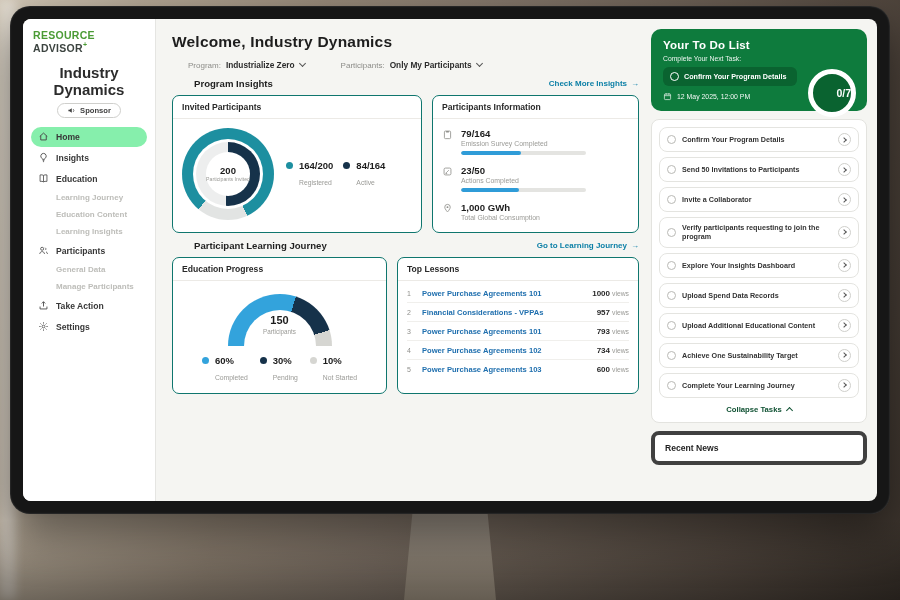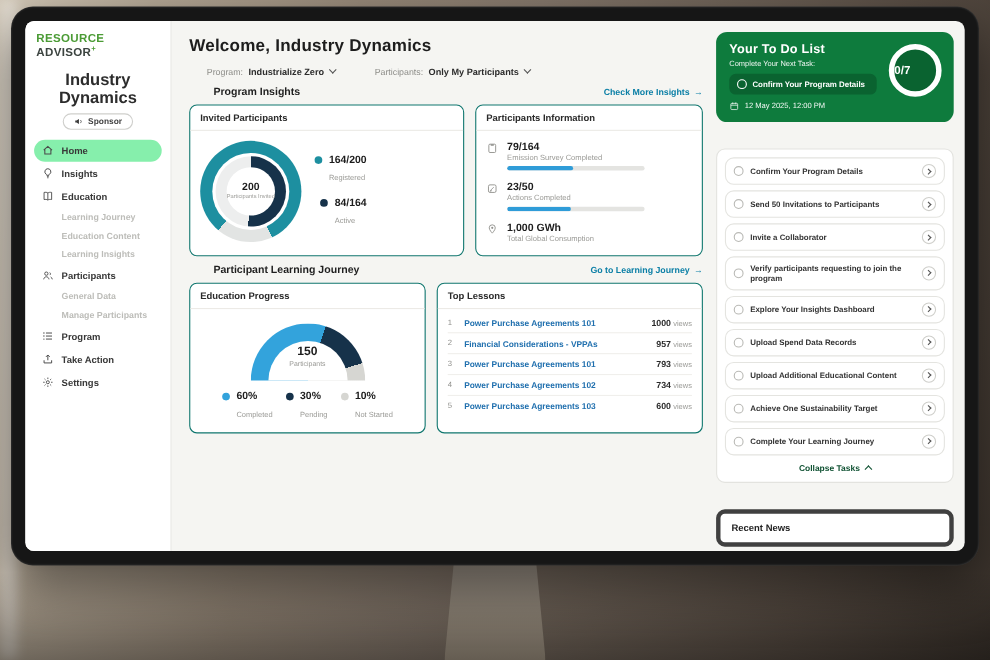--- a/index.html
+++ b/index.html
@@ -58,21 +58,21 @@
   .invited-body { display:flex; gap:12px; align-items:center; }
   .donut { width:92px; height:92px; position:relative; flex:none; }
   .d-outer,.d-inner { position:absolute; border-radius:50%; }
   .d-outer { inset:0; }
   .d-cut { position:absolute; inset:11px; border-radius:50%; background:#fff; }
   .d-inner { inset:14px; }
   .d-center { position:absolute; inset:24px; border-radius:50%; background:#fff; display:flex; flex-direction:column;
     align-items:center; justify-content:center; text-align:center; }
   .d-center b { font-size:9.5px; color:#1c1c1c; }
   .d-center span { font-size:5.2px; color:#9a9a96; line-height:1.3; }
-  .legend-col { display:flex; flex-direction:column; gap:10px;align-items:flex-end; }
+  .legend-col { display:flex; gap:10px;align-items:flex-end; }
   .leg { display:flex; gap:6px; align-items:flex-start; }
   .dot { width:7px; height:7px; border-radius:50%; margin-top:2px; flex:none; }
   .dot.teal { background:#1d8fa0; } .dot.navy { background:#16324a; }
   .dot.lblue { background:#33a3dc; } .dot.gray { background:#d6d6d2; }
   .leg b { font-size:9.5px; color:#1c1c1c; display:block; }
   .leg span { font-size:6.8px; color:#9a9a96; }
 
   
   .info-card { flex:1; min-width:0; }
   .info-row { display:flex; gap:8px; margin-bottom:10px; }
@@ -95,31 +95,31 @@
   
   .lessons-card { flex:1; min-width:0; }
   .lesson { display:flex; align-items:center; gap:7px; padding:4.5px 0; border-bottom:1px solid #f0efec; }
   .lesson:last-child { border-bottom:none; }
   .rank { color:#8f8f8b; font-size:7px; width:8px; flex:none; }
   .lesson-title { color:#1f6fae; font-weight:bold; font-size:7.6px; flex:1; cursor:pointer; }
   .views { font-size:8px; font-weight:bold; color:#2a2a2a; white-space:nowrap; }
   .views span { color:#9a9a96; font-weight:normal; font-size:6.8px; margin-left:2px; }
 
   
-  .todo-col { width:228px; flex:none; padding:10px 10px 0 2px; display:flex; flex-direction:column; gap:24px; overflow:hidden; }
+  .todo-col { width:228px; flex:none; padding:10px 10px 0 2px; display:flex; flex-direction:column; gap:8px; overflow:hidden; }
   .todo-green { background:#0e7b3d; border-radius:10px; padding:10px 12px; color:#fff; position:relative; flex:none; }
   .todo-green h2 { font-size:11.5px; margin:0 0 4px; letter-spacing:.2px; }
   .todo-sub { font-size:6.8px; opacity:.92; margin-bottom:5px; }
   .next-task { background:#0a6330; border-radius:6px; padding:5px 7px; display:flex; gap:5px; align-items:center;
     font-size:7.2px; font-weight:bold; margin-right:58px; cursor:pointer; }
   .cb { width:9px; height:9px; border:1.3px solid #fff; border-radius:50%; flex:none; }
   .todo-date { display:flex; gap:5px; align-items:center; font-size:6.9px; margin-top:6px; opacity:.95; }
   .todo-date svg { width:9px; height:9px; color:#fff; }
-  .ring { position:absolute; right:11px; top:11px; width:48px; height:48px; border-radius:50%;
-    border:5px solid #ffffff; background:#0a6330; display:flex; align-items:center; justify-content:flex-start;
+  .ring { position:absolute; right:11px; top:40px; width:48px; height:48px; border-radius:50%;
+    border:5px solid #ffffff; background:#0a6330; display:flex; align-items:center; justify-content:flex-end;
     font-size:10.5px; font-weight:bold; }
   .tasks-card { background:#fff; border:1px solid #e3e3df; border-radius:8px; padding:7px; flex:none; }
   .task { display:flex; align-items:center; gap:6px; border:1px solid #e4e4e0; border-radius:8px; padding:5px 7px;
     margin-bottom:5px; font-size:7.2px; font-weight:bold; color:#333; cursor:pointer; }
   .task .cb { border-color:#b9b9b5; }
   .task span.tlabel { flex:1; line-height:1.3; }
   .go { margin-left:auto; width:13px; height:13px; border:1px solid #cfcfcb; border-radius:50%;
     display:flex; align-items:center; justify-content:center; flex:none; }
   .go .chev { width:4px; height:4px; border-color:#555; }
   .collapse { display:flex; align-items:center; justify-content:center; gap:5px; font-size:7.7px; font-weight:bold;
@@ -180,29 +180,20 @@
               <circle cx="6" cy="5.5" r="2.2" fill="none" stroke="currentColor" stroke-width="1.2"></circle>
               <path d="M2.5 13c.4-2.2 1.8-3.4 3.5-3.4s3.1 1.2 3.5 3.4" fill="none" stroke="currentColor" stroke-width="1.2"></path>
               <path d="M10.5 4a2 2 0 0 1 0 3.4M11.7 9.9c1.1.4 1.9 1.5 2.2 3.1" fill="none" stroke="currentColor" stroke-width="1.2"></path>
             </svg>
         <span>Participants</span>
       </div>
       <div class="nav-sub">General Data</div>
       <div class="nav-sub">Manage Participants</div>
       <div class="nav-item">
         <svg viewBox="0 0 16 16">
-              <path d="M5.5 4h8M5.5 8h8M5.5 12h8" stroke="currentColor" stroke-width="1.3"></path>
-              <circle cx="2.8" cy="4" r=".9" fill="currentColor"></circle>
-              <circle cx="2.8" cy="8" r=".9" fill="currentColor"></circle>
-              <circle cx="2.8" cy="12" r=".9" fill="currentColor"></circle>
-            </svg>
-        <span>Program</span>
-      </div>
-      <div class="nav-item">
-        <svg viewBox="0 0 16 16">
               <path d="M8 2.5v7M5.5 5 8 2.5 10.5 5" fill="none" stroke="currentColor" stroke-width="1.3"></path>
               <path d="M3 9.5V13h10V9.5" fill="none" stroke="currentColor" stroke-width="1.3"></path>
             </svg>
         <span>Take Action</span>
       </div>
       <div class="nav-item">
         <svg viewBox="0 0 16 16">
               <circle cx="8" cy="8" r="2" fill="none" stroke="currentColor" stroke-width="1.2"></circle>
               <path d="M8 1.8v2M8 12.2v2M1.8 8h2M12.2 8h2M3.6 3.6 5 5M11 11l1.4 1.4M12.4 3.6 11 5M5 11l-1.4 1.4" stroke="currentColor" stroke-width="1.2"></path>
             </svg>

